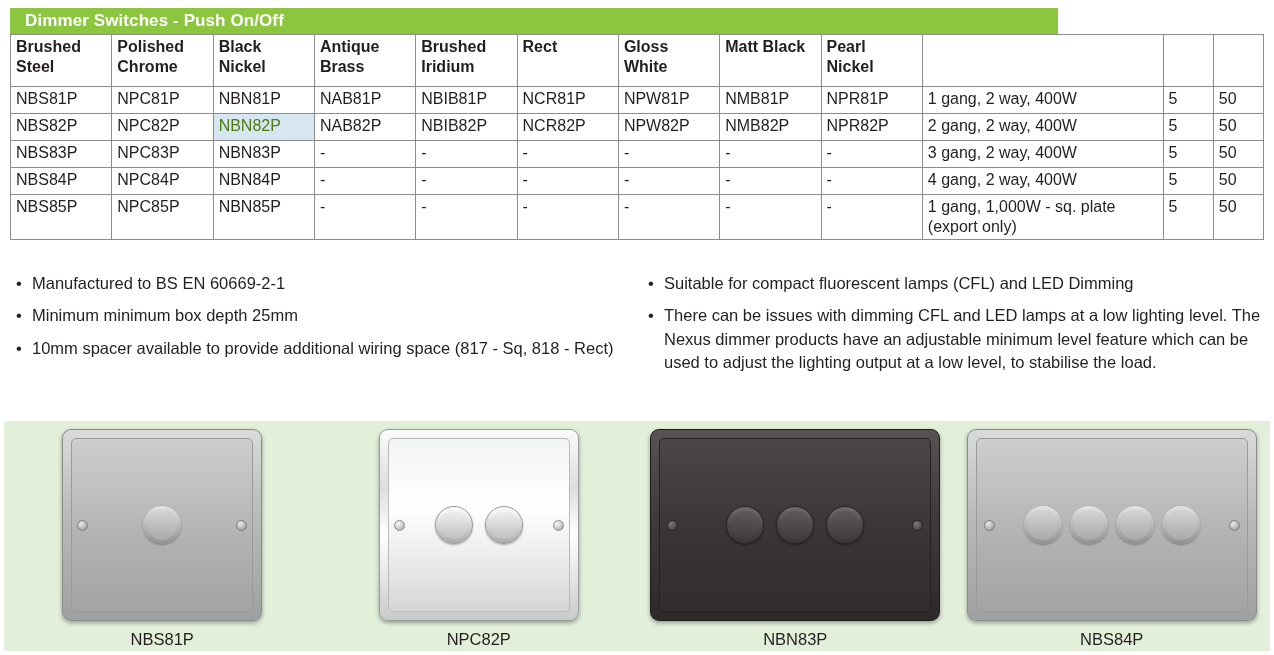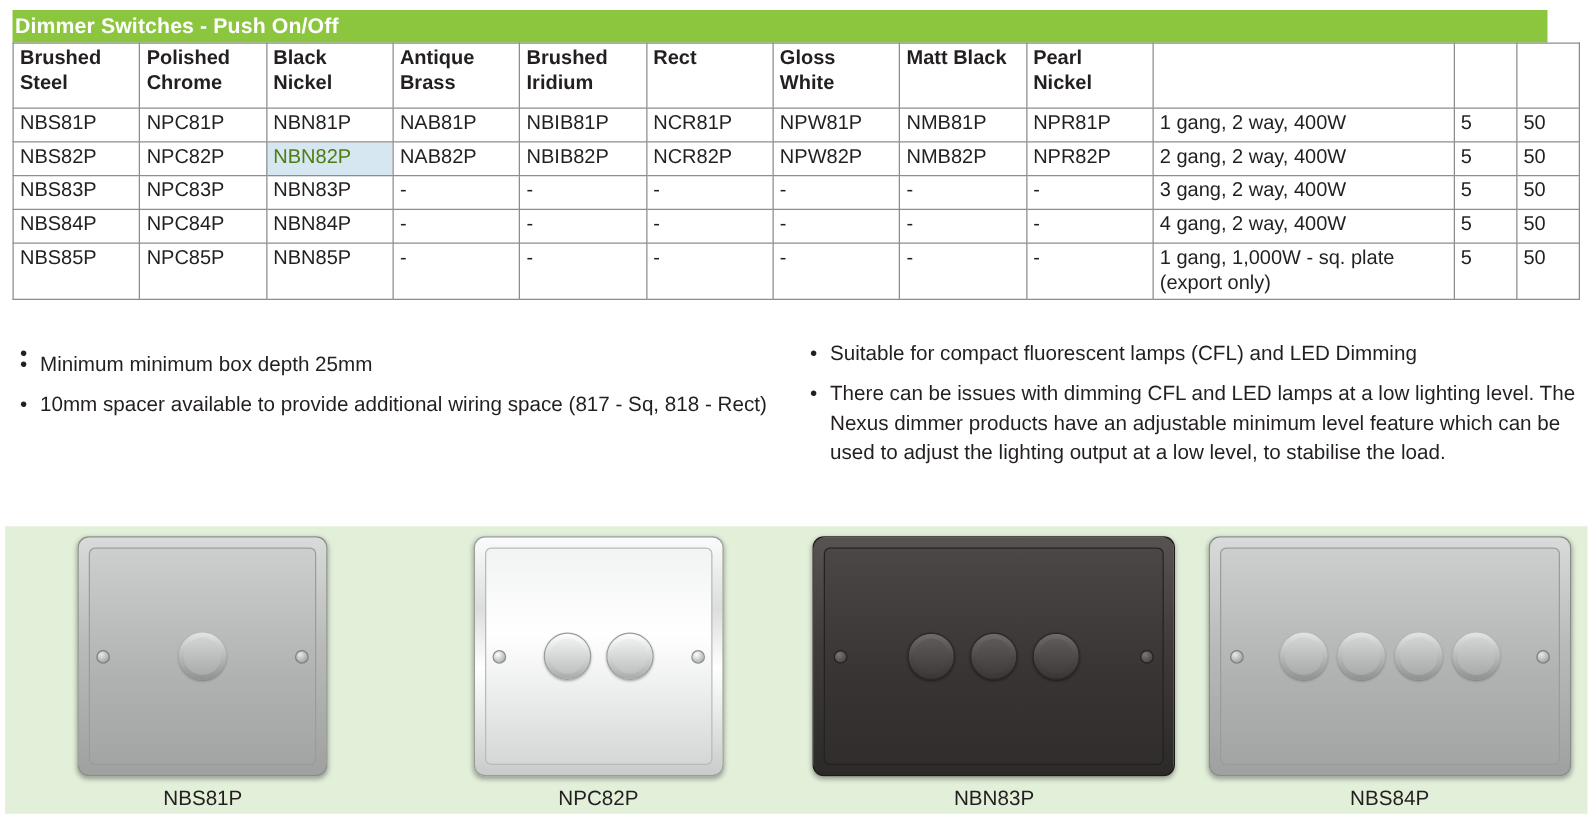--- a/index.html
+++ b/index.html
@@ -17,28 +17,28 @@
     width: 1274px;
     height: 655px;
     overflow: hidden;
   }
 
   
   .title-bar {
     position: absolute;
     left: 10px;
     top: 8px;
-    width: 1228px;
+    width: 1048px;
     height: 26px;
     background: #8cc63f;
     color: #ffffff;
     font-size: 17px;
     font-weight: bold;
     line-height: 26px;
-    padding-left: 2px;
+    padding-left: 15px;
     letter-spacing: 0.1px;
   }
 
   
   table.spec {
     position: absolute;
     left: 10px;
     top: 34px;
     width: 1254px;
     border-collapse: collapse;
@@ -267,20 +267,21 @@
         <td class="col-desc">1 gang, 1,000W - sq. plate (export only)</td>
         <td class="col-num">5</td>
         <td class="col-num">50</td>
       </tr>
     </tbody>
   </table>
 
   <div class="bullets left">
     <div class="bullet">
       <span class="dot">•</span>
+      <span>Manufactured to BS EN 60669-2-1</span>
     </div>
     <div class="bullet">
       <span class="dot">•</span>
       <span>Minimum minimum box depth 25mm</span>
     </div>
     <div class="bullet">
       <span class="dot">•</span>
       <span>10mm spacer available to provide additional wiring space (817 - Sq, 818 - Rect)</span>
     </div>
   </div>

